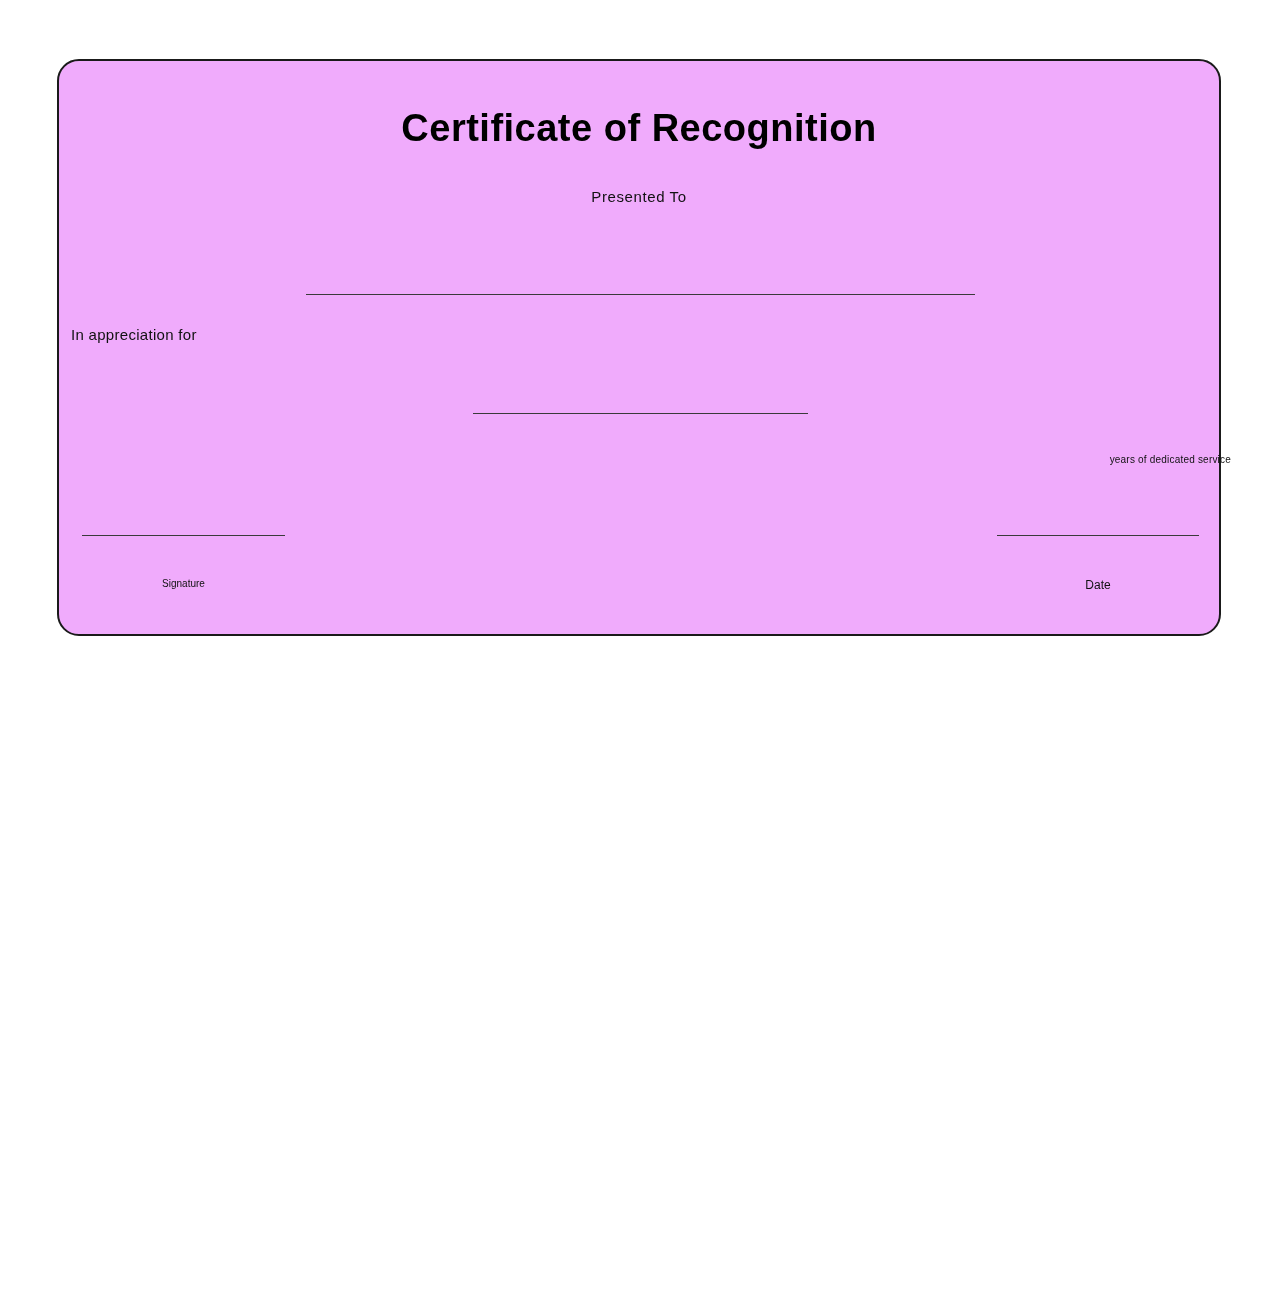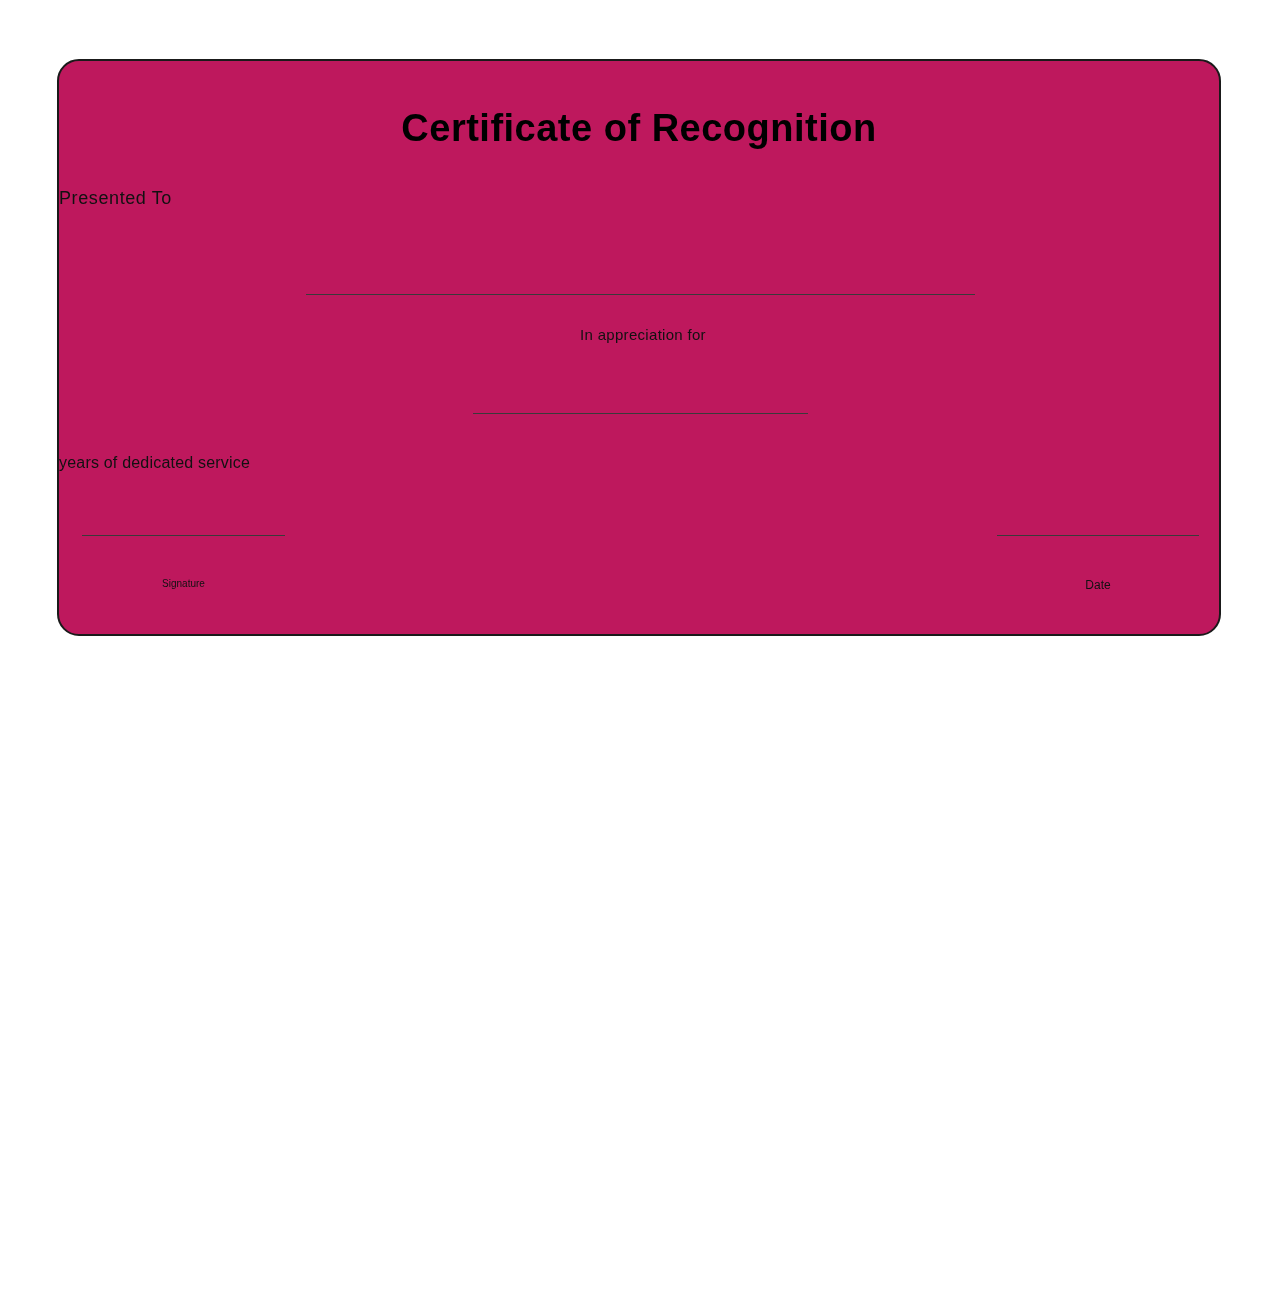--- a/index.html
+++ b/index.html
@@ -18,82 +18,82 @@
 
   .certificate {
     position: absolute;
     left: 57px;
     top: 59px;
     width: 1164px;
     height: 577px;
     border: 2px solid #1a1a1a;
     border-radius: 22px;
     box-sizing: border-box;
-    background: #be185d;
+    background: #f0abfc;
   }
 
   .cert-title {
     position: absolute;
     left: 0;
     top: 46px;
     width: 100%;
     text-align: center;
     font-size: 38px;
     font-weight: bold;
     letter-spacing: 0.5px;
     color: #000000;
   }
 
   .presented-to {
     position: absolute;
     left: 0;
     top: 127px;
     width: 100%;
-    text-align: left;
-    font-size: 18px;
+    text-align: center;
+    font-size: 15px;
     letter-spacing: 0.6px;
     color: #111111;
   }
 
   .rule {
     position: absolute;
     border-bottom: 1px solid #3a3a3a;
     height: 0;
   }
 
   .rule-name {
     left: 247px;
     top: 233px;
     width: 669px;
   }
 
   .appreciation {
     position: absolute;
-    left: 4px;
+    left: 12px;
     top: 265px;
     width: 100%;
-    text-align: center;
+    text-align: left;
     font-size: 15px;
     letter-spacing: 0.3px;
     color: #111111;
   }
 
   .rule-years {
     left: 414px;
     top: 352px;
     width: 335px;
   }
 
   .service-line {
     position: absolute;
-    left: 0;
+    left: 12px;
     top: 393px;
     width: 100%;
-    text-align: left;
-    font-size: 16px;
+    text-align: right;
+    font-size: 10px;
     letter-spacing: 0.2px;
     color: #111111;
   }
 
   .rule-signature {
     left: 23px;
     top: 474px;
     width: 203px;
   }
 

